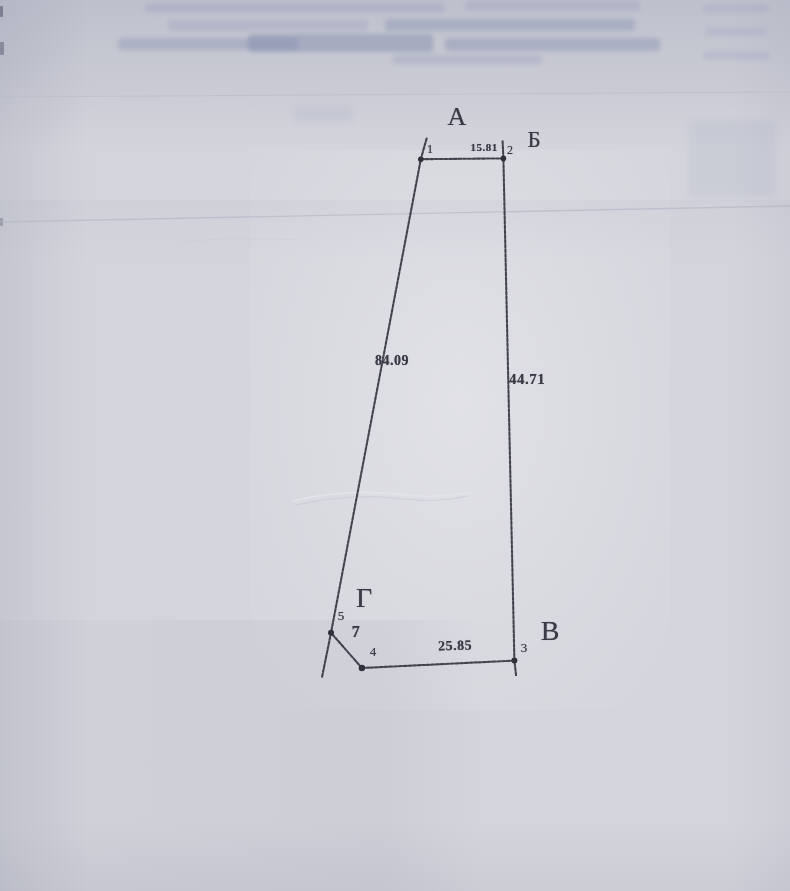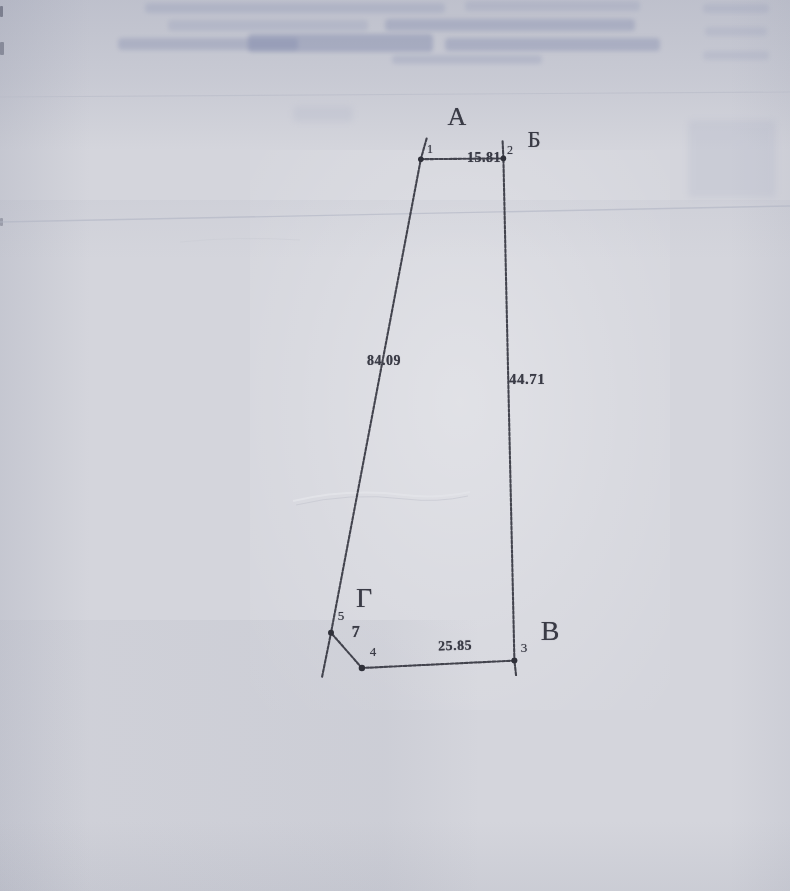--- a/index.html
+++ b/index.html
@@ -101,19 +101,19 @@
   <div class="lbl corner-b corner" style="left:534px;top:140px;font-size:23px;">Б</div>
   <div class="lbl corner" style="left:550px;top:631px;font-size:28px;">В</div>
   <div class="lbl corner" style="left:364px;top:598px;font-size:28px;">Г</div>
 
   <div class="lbl ptnum" style="left:430px;top:149px;font-size:12px;">1</div>
   <div class="lbl ptnum" style="left:510px;top:150px;font-size:12px;">2</div>
   <div class="lbl ptnum" style="left:524px;top:648px;">3</div>
   <div class="lbl ptnum" style="left:373px;top:652px;">4</div>
   <div class="lbl ptnum" style="left:341px;top:616px;">5</div>
 
-  <div class="lbl len" style="left:484px;top:147px;font-size:14px;margin-top:11px;">15.81</div>
+  <div class="lbl len" style="left:484px;top:147px;font-size:11px;">15.81</div>
   <div class="lbl len" style="left:527px;top:379px;font-size:15px;">44.71</div>
   <div class="lbl len" style="left:455px;top:646px;transform:translate(-50%,-50%) rotate(-2deg);">25.85</div>
   <div class="lbl len" style="left:356px;top:632px;font-size:16px;">7</div>
-  <div class="lbl len" style="left:384px;top:361px;">84.09</div>
+  <div class="lbl len" style="left:392px;top:361px;">84.09</div>
 
 </div>
 
 </body></html>

